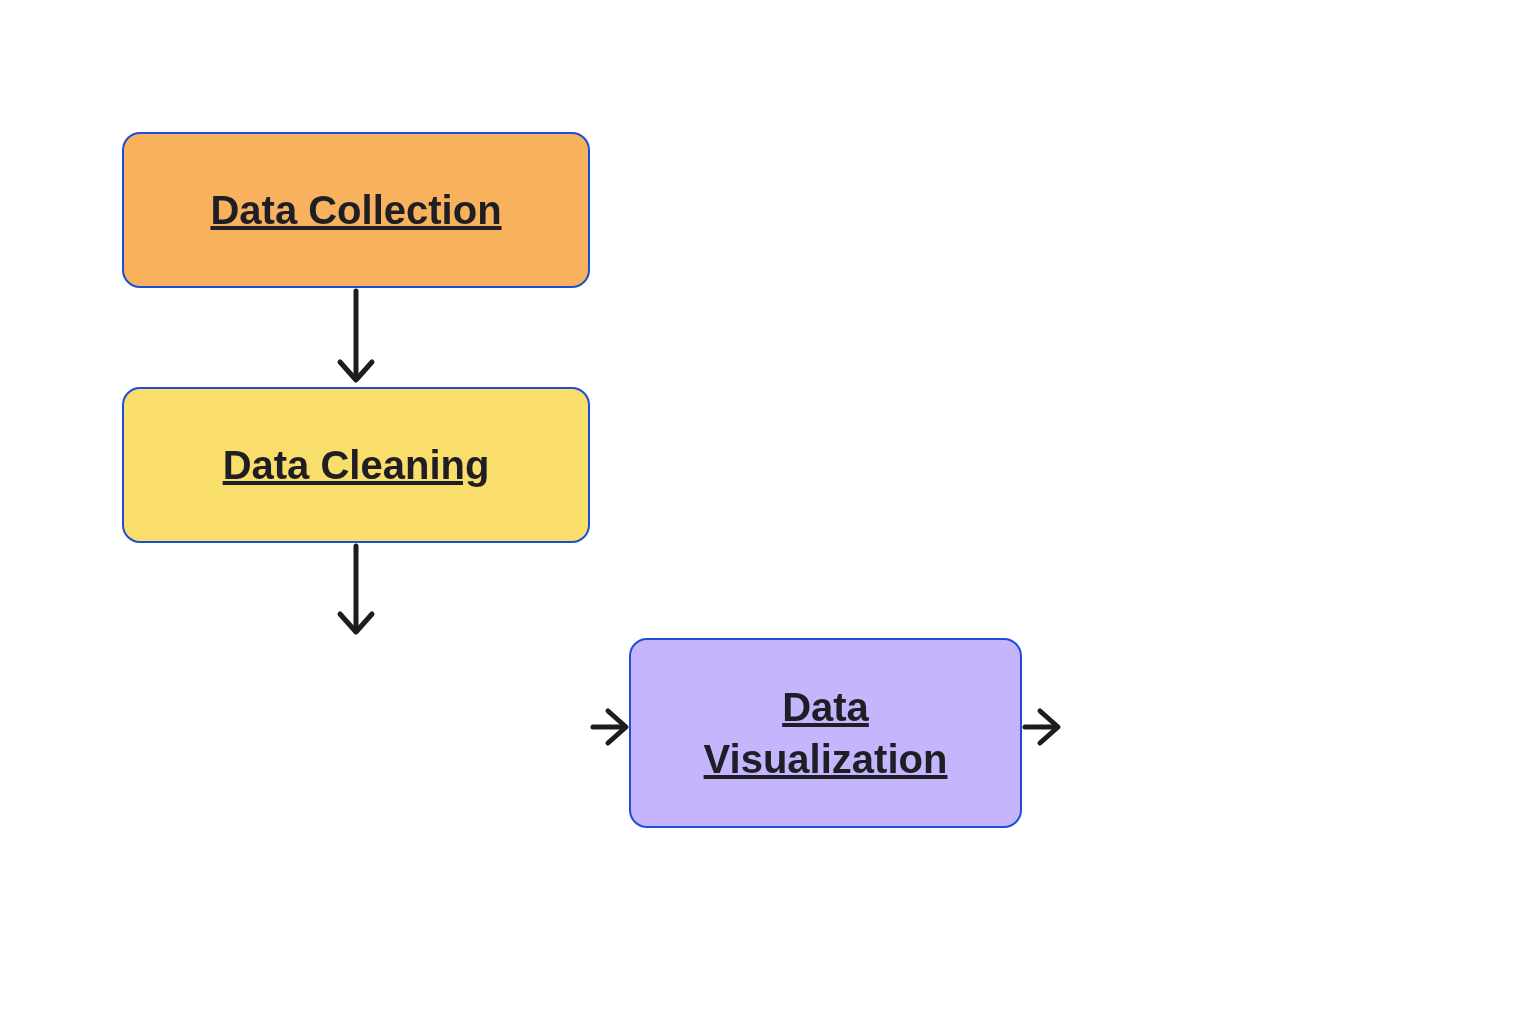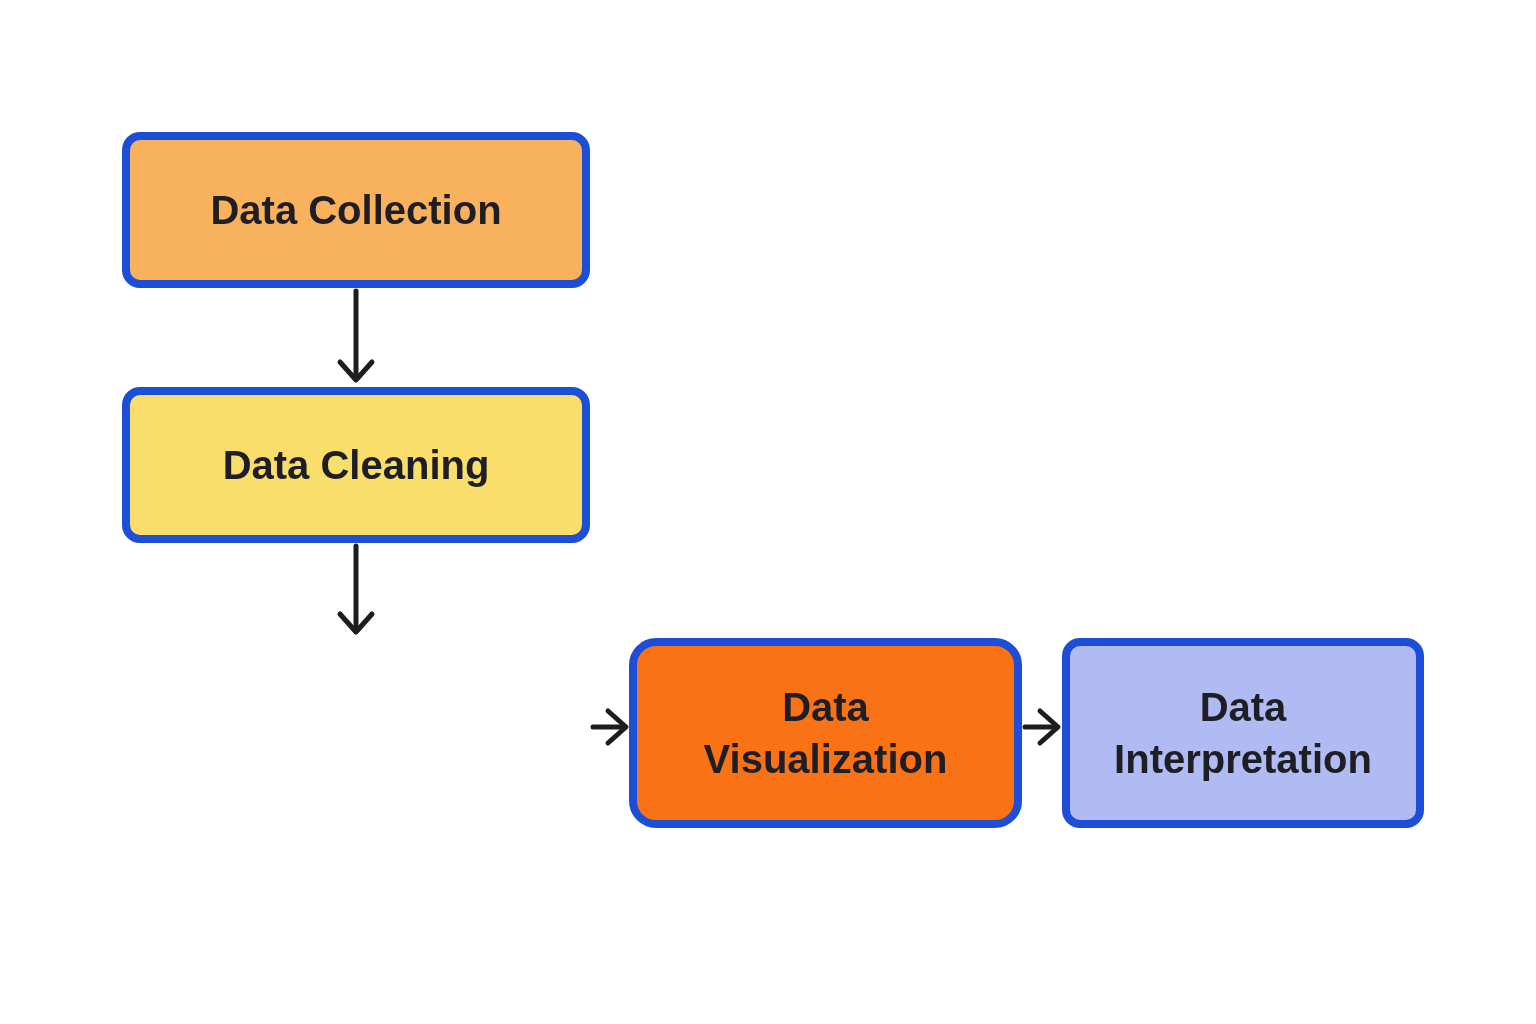--- a/index.html
+++ b/index.html
@@ -13,31 +13,32 @@
   }
   .canvas {
     position: relative;
     width: 1536px;
     height: 1024px;
     background: #ffffff;
   }
   .node {
     position: absolute;
     box-sizing: border-box;
-    border: 8px solid #1d4ed8;
+    border: 2px solid #1d4ed8;
     border-radius: 18px;
     display: flex;
     align-items: center;
     justify-content: center;
     text-align: center;
     font-size: 40px;
     font-weight: 600;
     color: #1e1e24;
     line-height: 1.3;
     padding: 0 24px;
+    text-decoration: underline;
   }
   #node-collection     { left: 122px; top: 132px; width: 468px; height: 156px; }
   #node-cleaning       { left: 122px; top: 387px; width: 468px; height: 156px; }
   #node-analysis       { left: 122px; top: 639px; width: 468px; height: 155px; }
   #node-visualization  { left: 629px; top: 638px; width: 393px; height: 190px; }
   #node-interpretation { left: 1062px; top: 638px; width: 362px; height: 190px; }
   .edges-layer {
     position: absolute;
     left: 0; top: 0;
     width: 1536px;
@@ -82,21 +83,18 @@
 
   <div id="node-collection" class="node" style="background-color: rgb(248, 178, 94);">
     <span>Data Collection</span>
   </div>
 
   <div id="node-cleaning" class="node" style="background-color: rgb(250, 222, 107);">
     <span>Data Cleaning</span>
   </div>
 
 
-  <div id="node-visualization" class="node" style="background-color: #f97316; border-radius: 27px;">
+  <div id="node-visualization" class="node" style="background-color: #c4b5fd;">
     <span>Data Visualization</span>
   </div>
 
-  <div id="node-interpretation" class="node" style="background-color: rgb(176, 186, 243);">
-    <span>Data Interpretation</span>
-  </div>
 
 </div>
 
 </body></html>

